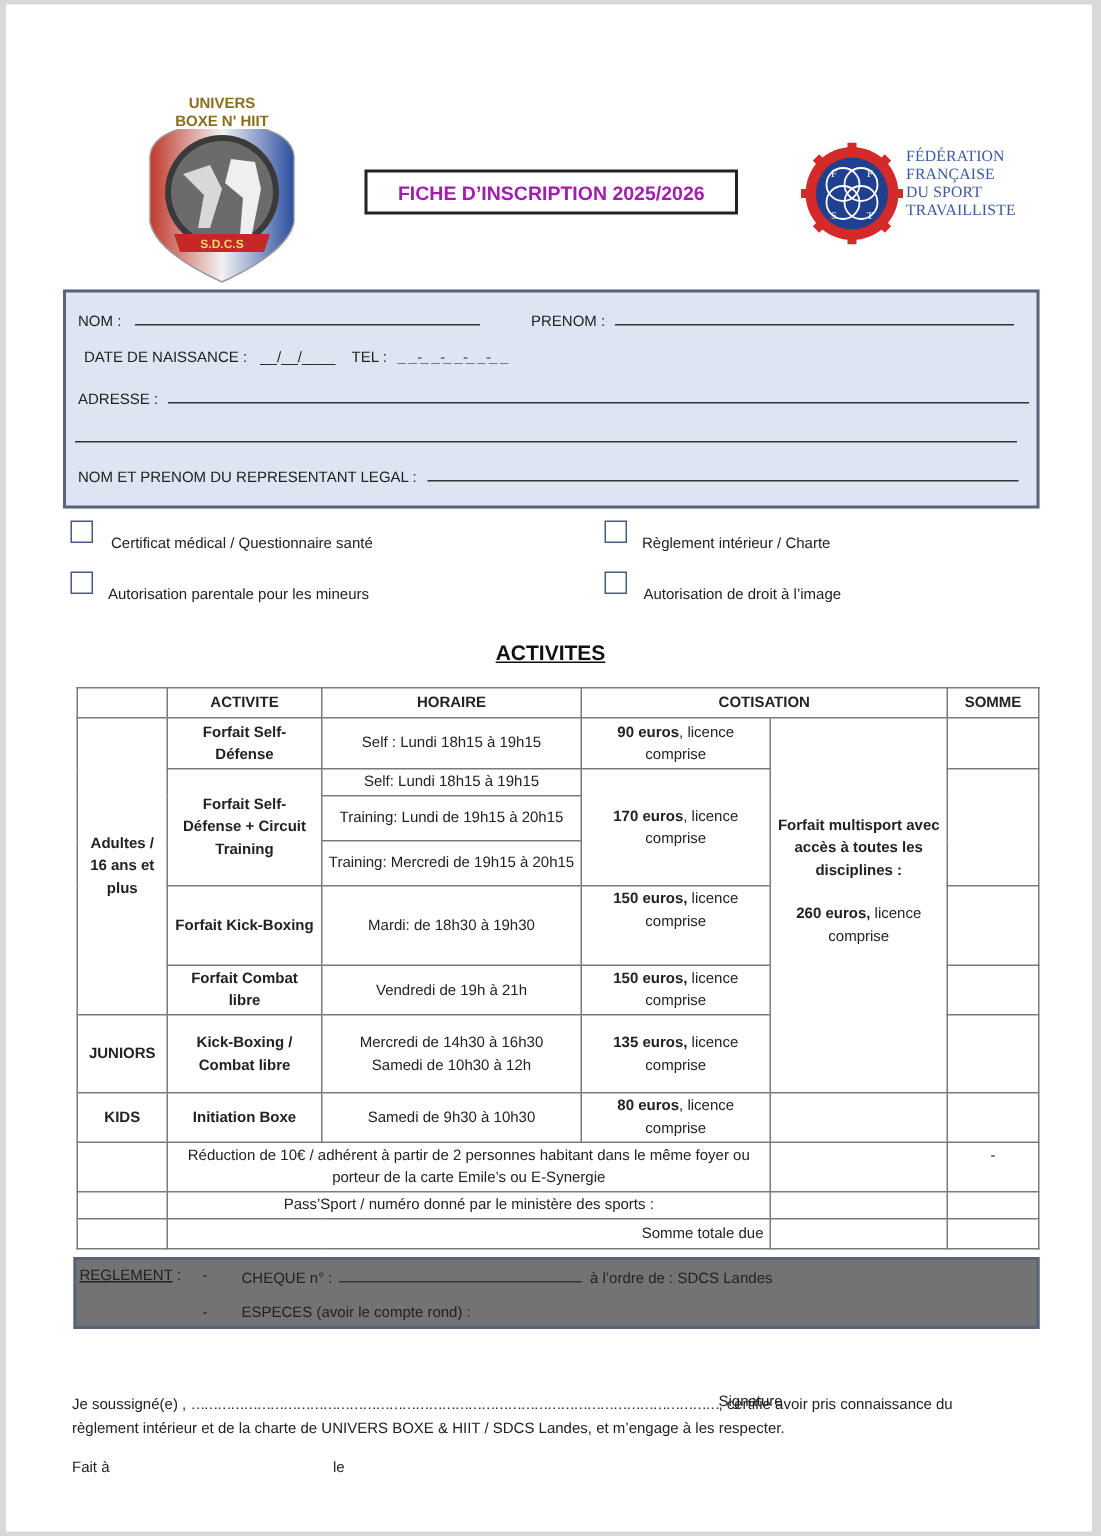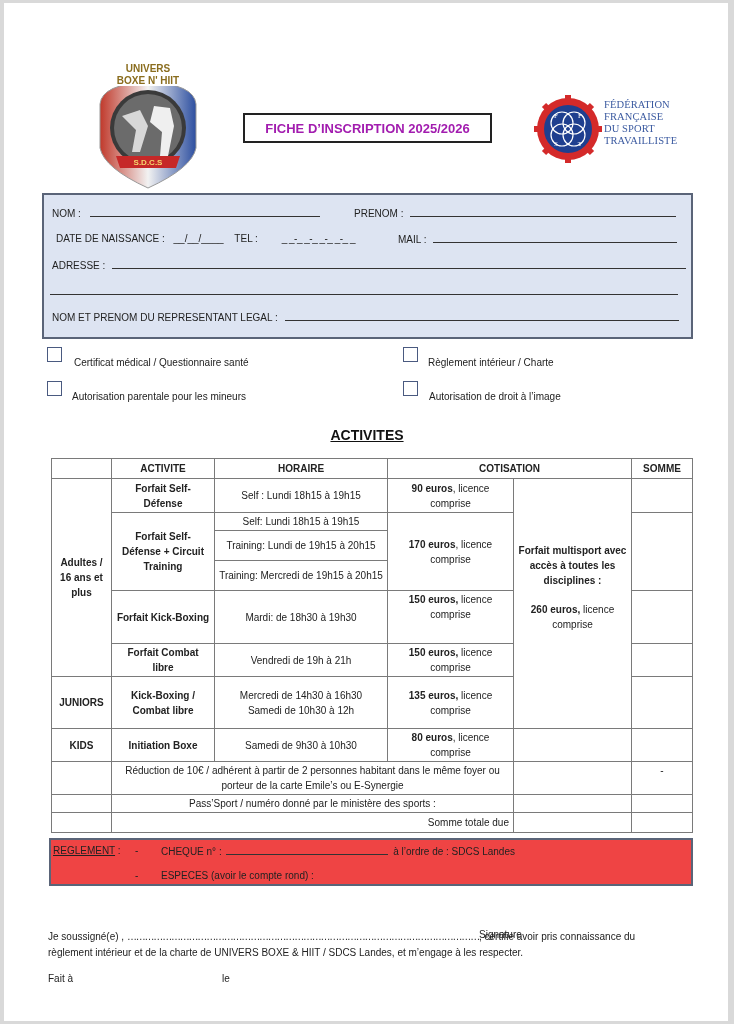--- a/index.html
+++ b/index.html
@@ -50,21 +50,21 @@
   table.act td, table.act th {
     border: 1px solid #7a7a7a; padding: 1px 4px; vertical-align: middle; line-height: 15px;
   }
   table.act th { font-weight: bold; text-align: center; height: 17px; font-size: 10px; }
   .c { text-align: center; }
   .b { font-weight: bold; }
   .l { text-align: center; }
   .r { text-align: right; }
   
   .reg-box {
-    left: 45px; top: 835px; width: 644px; height: 48px; background: #ef4444;
+    left: 45px; top: 835px; width: 644px; height: 48px; background: #737373;
     border: 2px solid #5a6478; box-sizing: border-box; font-size: 10px; color: #222;
   }
   .footer-text { font-size: 10px; color: #222; white-space: nowrap; margin-top: 39px; }
 </style>
 </head>
 <body>
 
 <div class="page">
 
   <div class="abs logo-left">
@@ -130,25 +130,21 @@
       <span class="uline" style="width:230px; margin-left:6px;"></span>
     </div>
     <div class="id-line" style="left:310px; top:12px;">
       <span>PRENOM :</span>
       <span class="uline" style="width:266px; margin-left:4px;"></span>
     </div>
     <div class="id-line" style="left:12px; top:38px;">
       <span>DATE DE NAISSANCE :</span>
       <span style="margin-left:6px;">__/__/____</span>
       <span style="margin-left:8px;">TEL :</span>
-      <span style="margin-left:21px; letter-spacing:-0.5px;">_ _-_ _-_ _-_ _-_ _</span>
-    </div>
-    <div class="id-line" style="left:354px; top:38px;">
-      <span>MAIL :</span>
-      <span class="uline" style="width:244px; margin-left:4px;"></span>
+      <span style="margin-left:5px; letter-spacing:-0.5px;font-style:italic;">_ _-_ _-_ _-_ _-_ _</span>
     </div>
     <div class="id-line" style="left:8px; top:64px;">
       <span>ADRESSE :</span>
       <span class="uline" style="width:574px; margin-left:4px;"></span>
     </div>
     <div class="id-line" style="left:6px; top:90px;">
       <span class="uline" style="width:628px;"></span>
     </div>
     <div class="id-line" style="left:8px; top:116px;">
       <span>NOM ET PRENOM DU REPRESENTANT LEGAL :</span>

